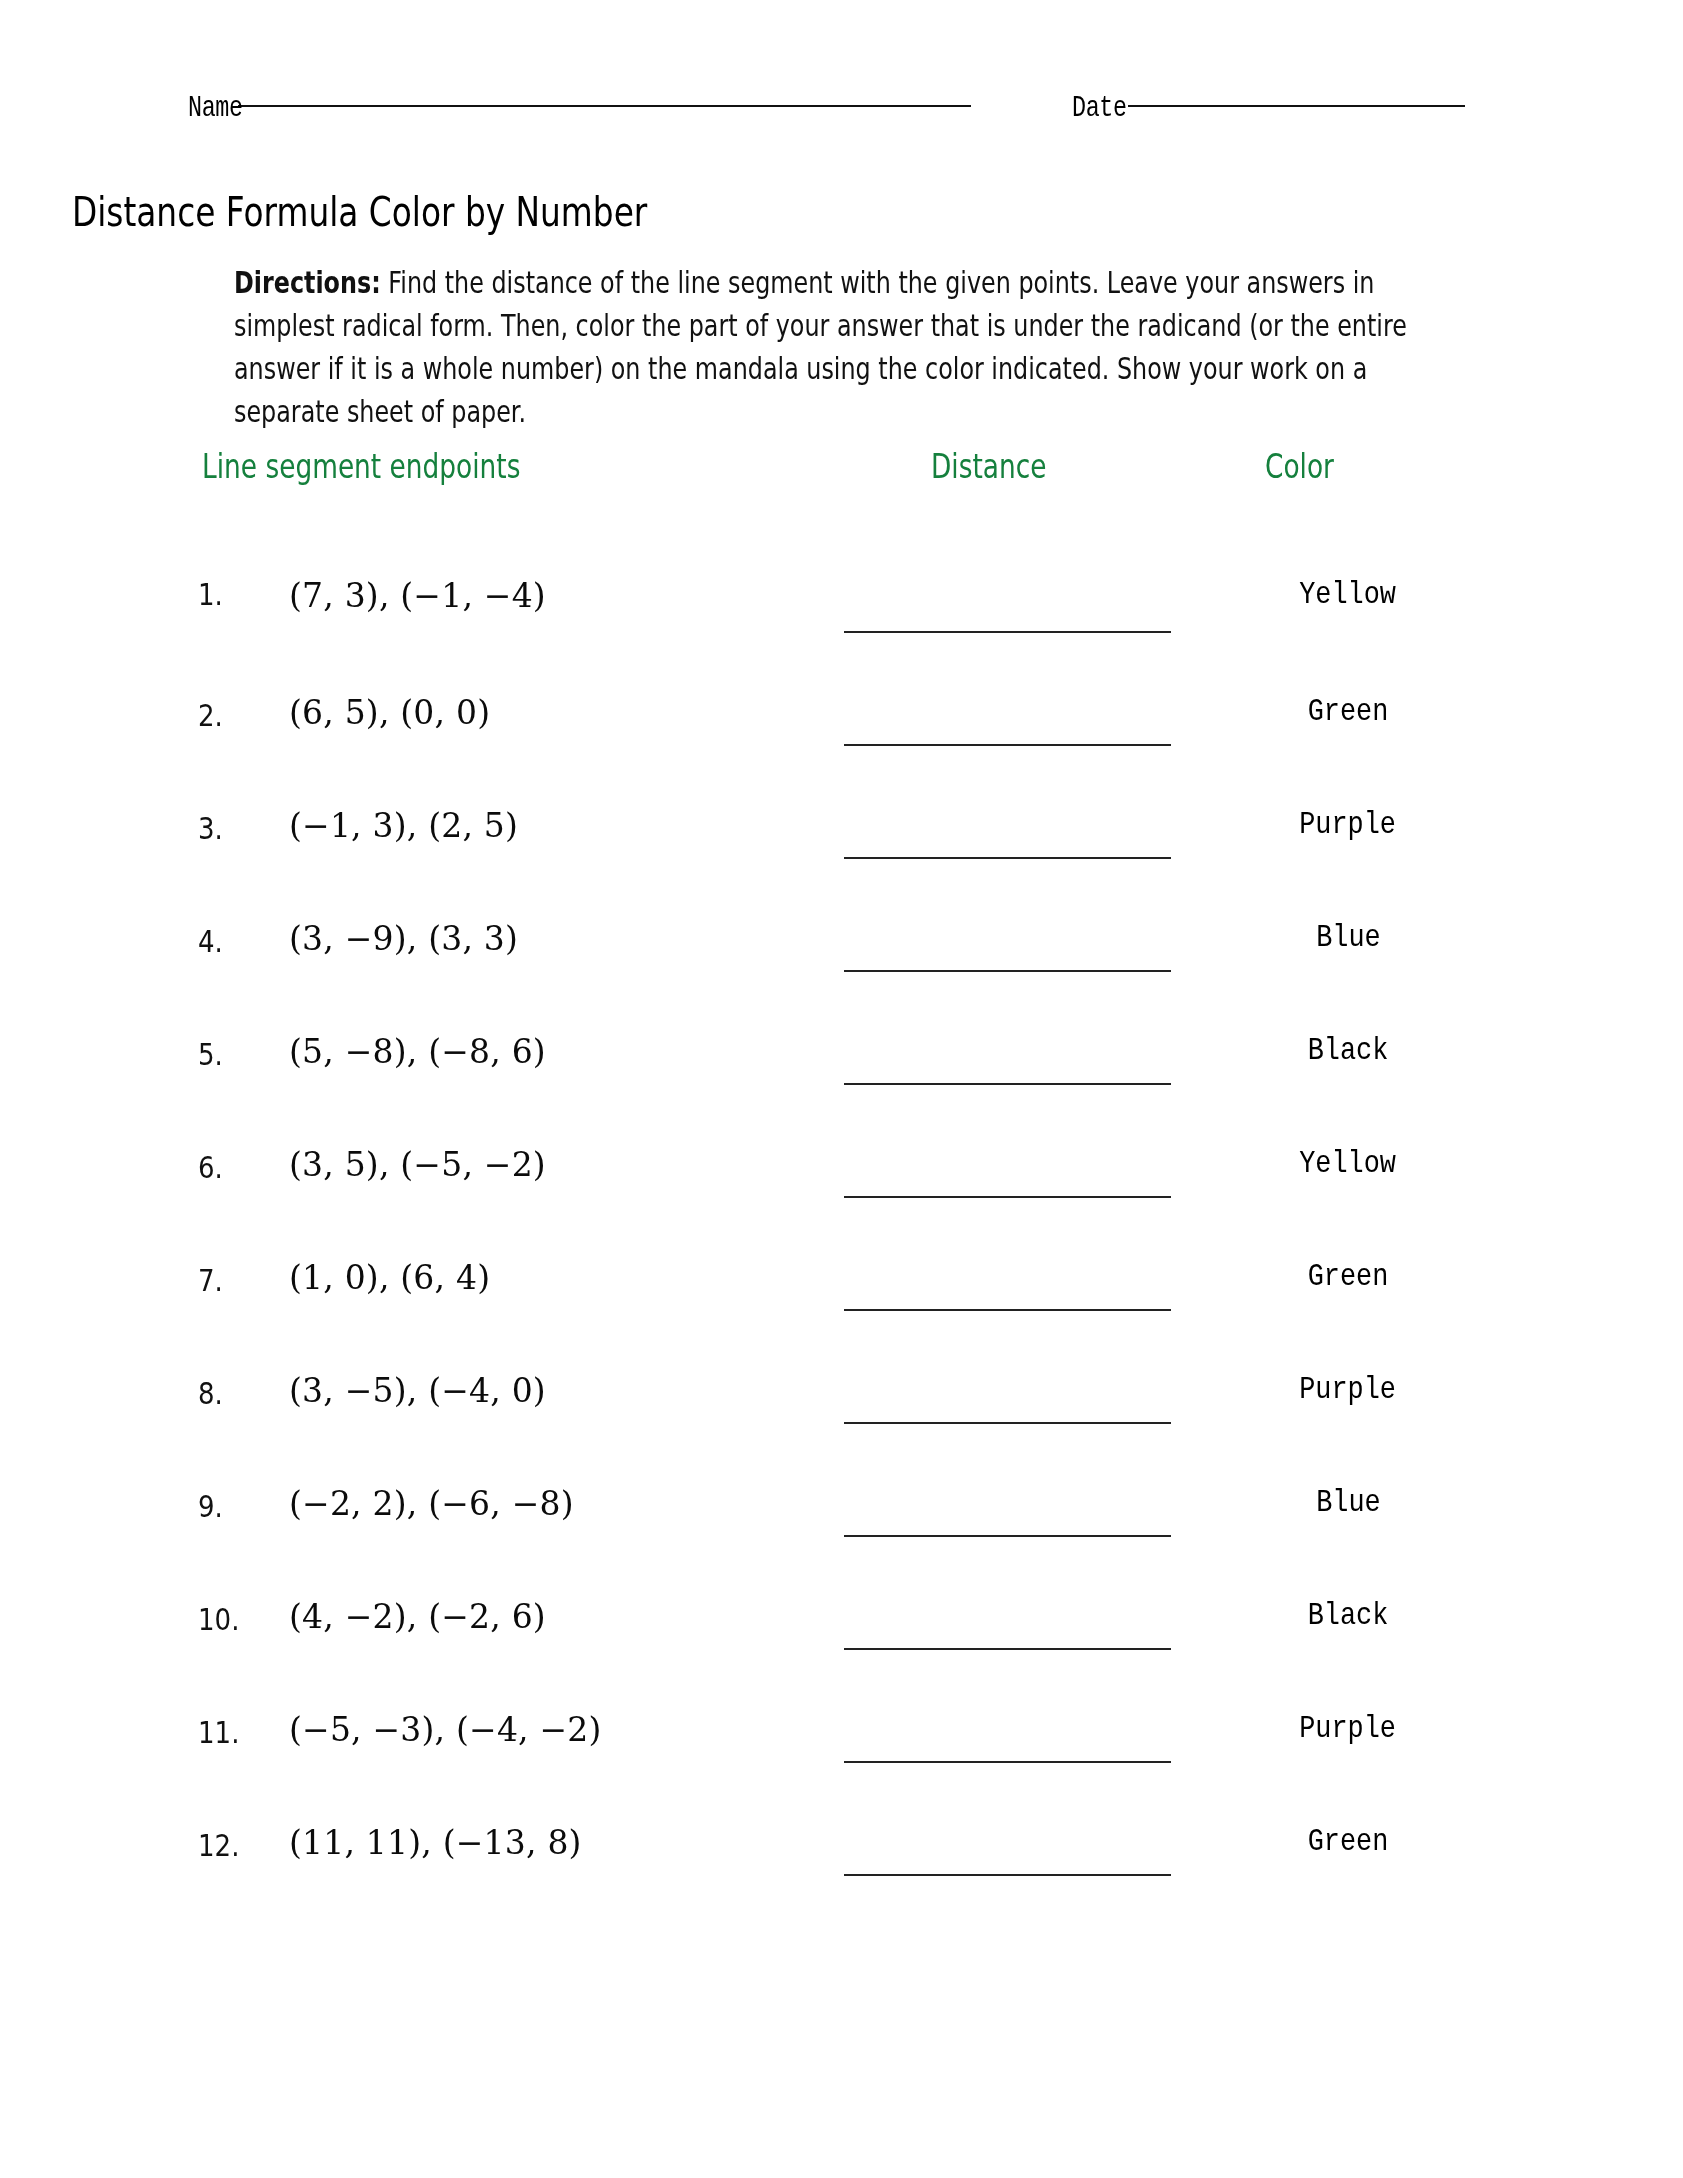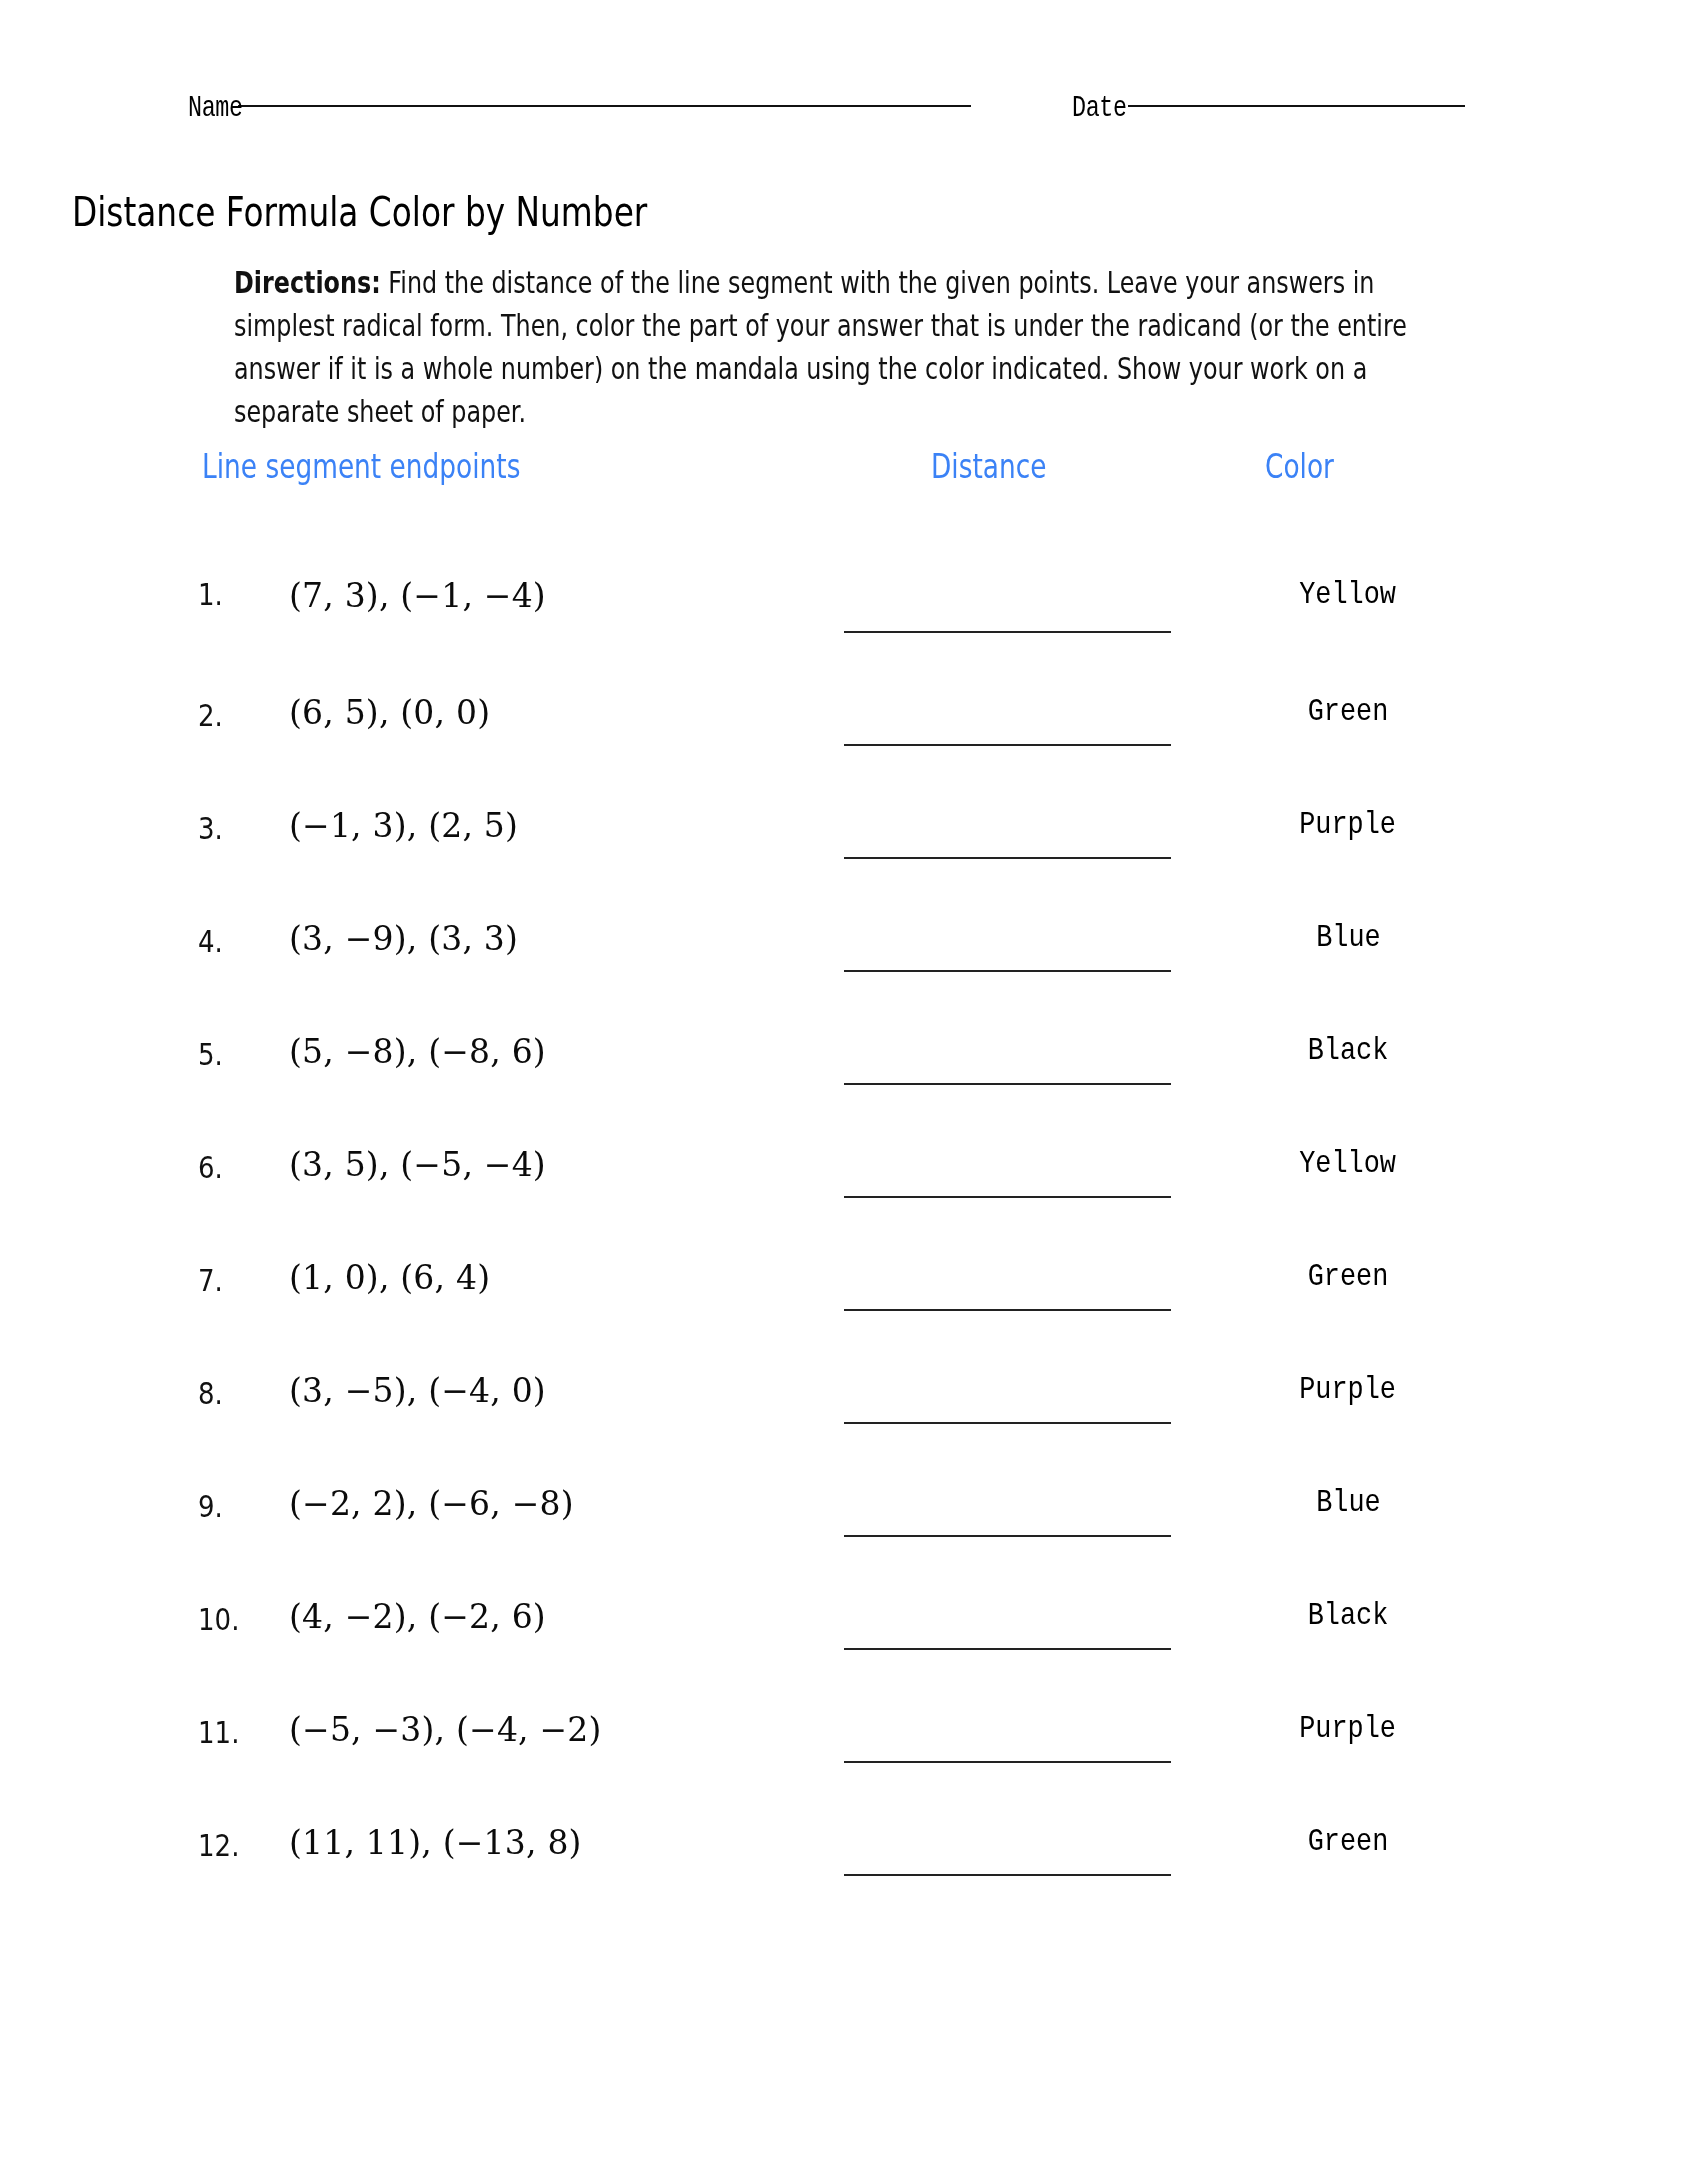--- a/index.html
+++ b/index.html
@@ -94,21 +94,21 @@
 
   
   .col-headers {
     position: absolute;
     left: 0;
     top: 447px;
     width: 1683px;
     height: 48px;
     font-family: "DejaVu Sans", sans-serif;
     font-size: 33px;
-    color: #3b82f6;
+    color: #15803d;
   }
   .hdr {
     position: absolute;
     top: 0;
     white-space: nowrap;
   }
   .hdr span {
     display: inline-block;
     transform: scaleX(0.80);
     transform-origin: left top;
@@ -260,21 +260,21 @@
         <div class="color"><span>Blue</span></div>
       </div>
       <div class="row r5">
         <div class="num"><span>5.</span></div>
         <div class="pts">(5, −8), (−8, 6)</div>
         <div class="ansline"></div>
         <div class="color"><span>Black</span></div>
       </div>
       <div class="row r6">
         <div class="num"><span>6.</span></div>
-        <div class="pts">(3, 5), (−5, −4)</div>
+        <div class="pts">(3, 5), (−5, −2)</div>
         <div class="ansline"></div>
         <div class="color"><span>Yellow</span></div>
       </div>
       <div class="row r7">
         <div class="num"><span>7.</span></div>
         <div class="pts">(1, 0), (6, 4)</div>
         <div class="ansline"></div>
         <div class="color"><span>Green</span></div>
       </div>
       <div class="row r8">

